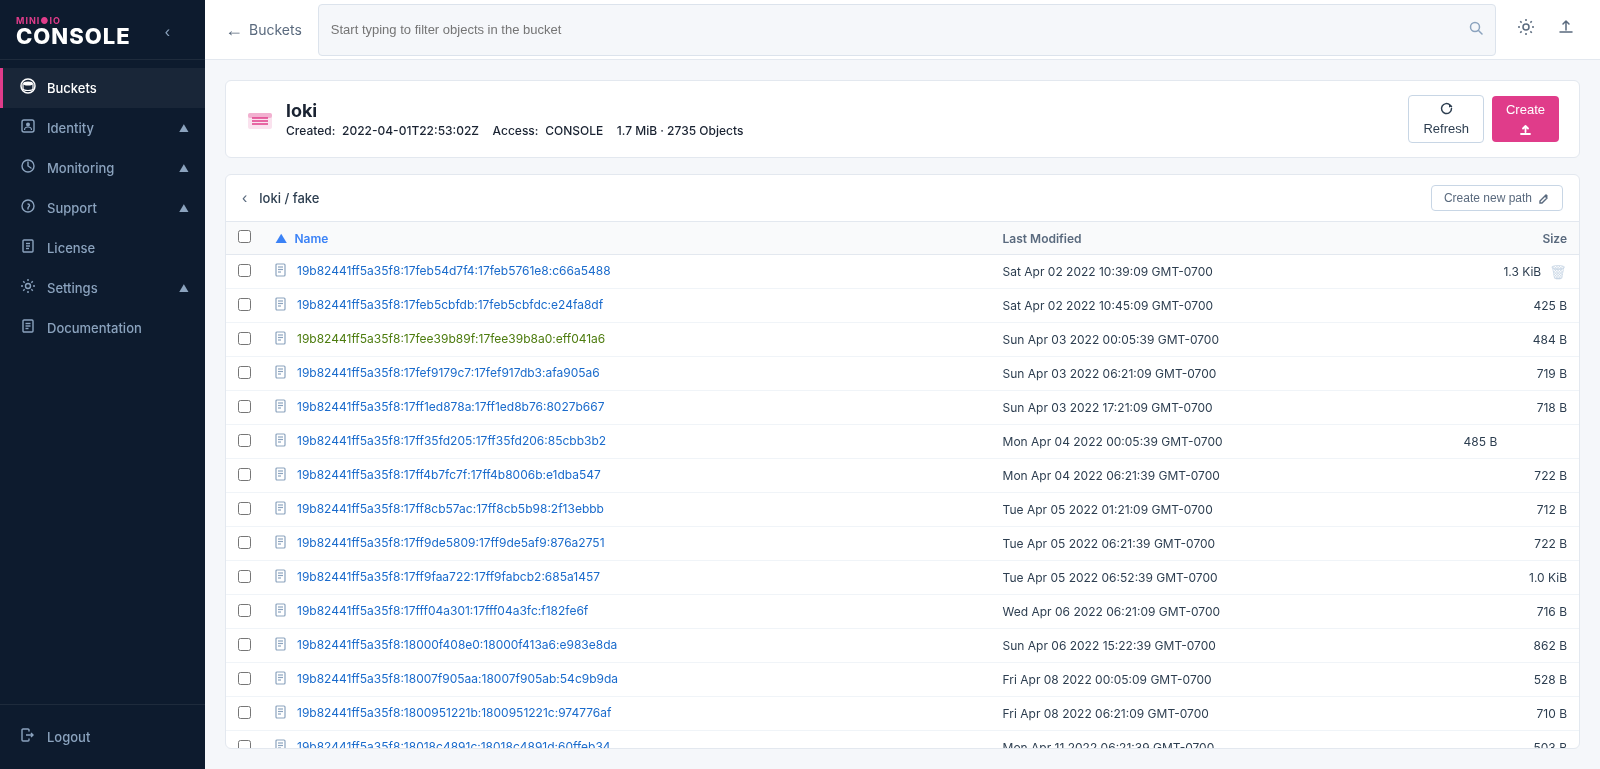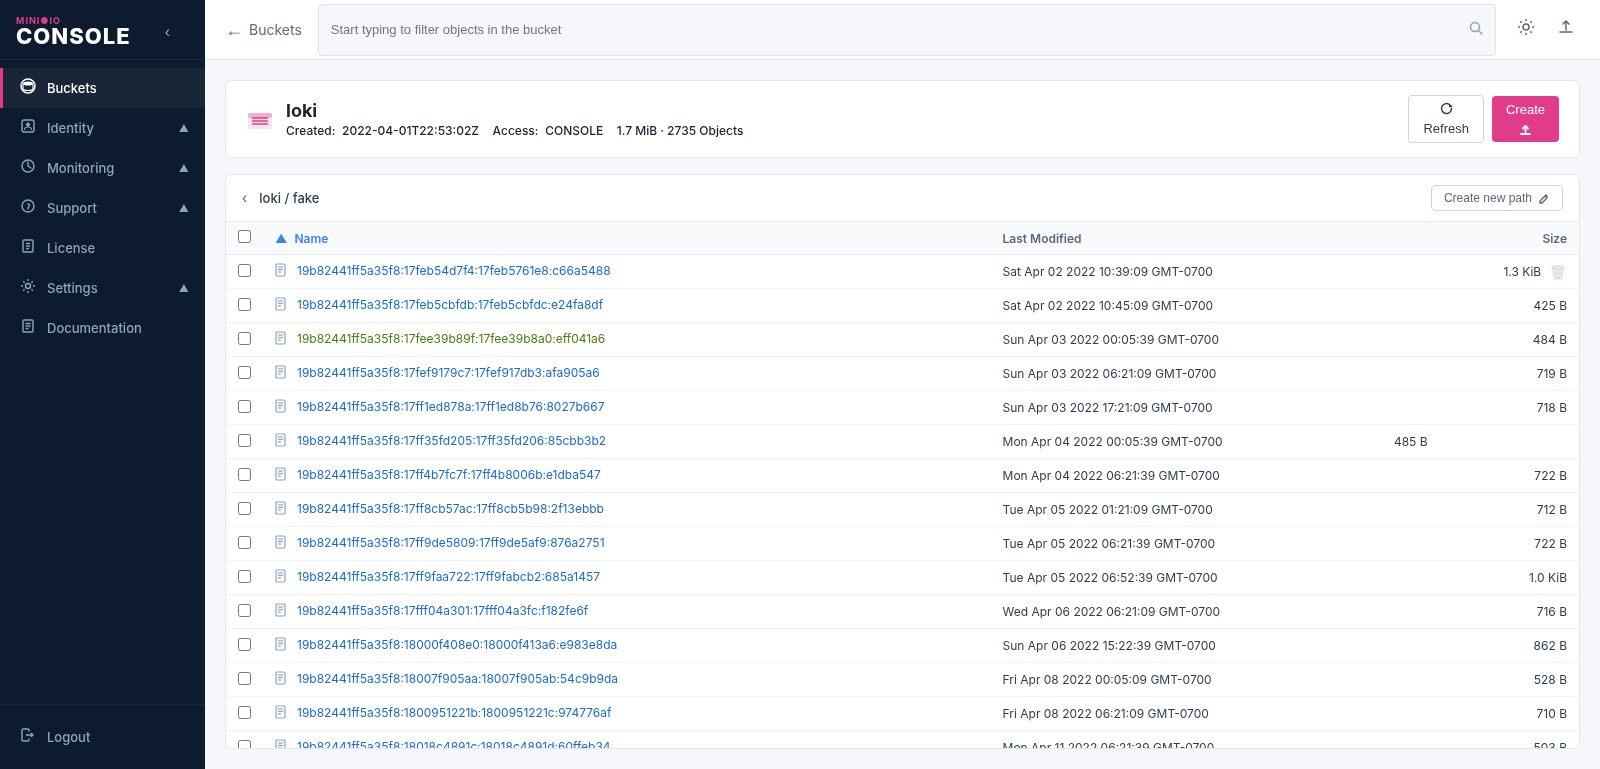--- a/index.html
+++ b/index.html
@@ -503,21 +503,21 @@
                         <line x1="3" y1="4" x2="8" y2="4"></line>
                         <line x1="3" y1="6.5" x2="8" y2="6.5"></line>
                         <line x1="3" y1="9" x2="6" y2="9"></line>
                       </svg>
           </span>
           <span style="cursor:pointer;color:#1a6bcc">19b82441ff5a35f8:17ff35fd205:17ff35fd206:85cbb3b2</span>
         </div>
       </td>
       <td class="modified-col">Mon Apr 04 2022 00:05:39 GMT-0700</td>
       <td class="size-col">
-        <div style="display:flex;align-items:center;justify-content:flex-start;gap:8px">
+        <div style="display:flex;align-items:center;justify-content:center;gap:8px">
           <span>485 B</span>
 
         </div>
       </td>
     </tr>
               <tr>
       <td class="checkbox-col">
         <input type="checkbox" style="">
       </td>
       <td class="name-col">

